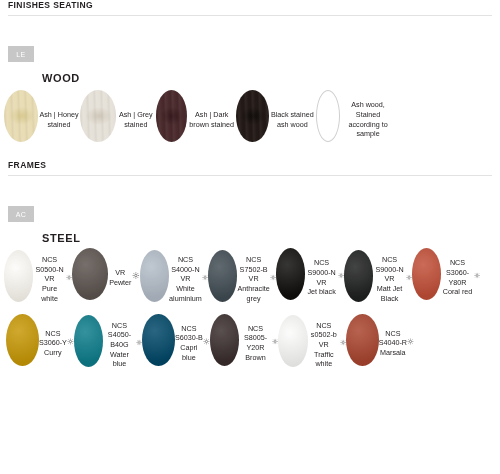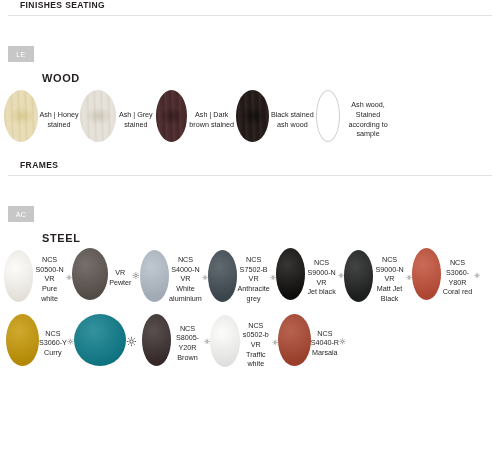--- a/index.html
+++ b/index.html
@@ -15,21 +15,21 @@
     overflow: hidden;
     position: relative;
   }
   .page { position: relative; width: 500px; height: 474px; }
 
   .section-title {
     font-size: 8.5px;
     font-weight: bold;
     letter-spacing: 0.4px;
     color: #231f20;
-    padding: 0 20px;
+    padding: 0 8px;
   }
   .divider {
     height: 1px;
     background: #e2e2e2;
     margin: 5px 8px 0 8px;
   }
   .subhead {
     display: flex;
     align-items: center;
     padding: 8px 8px 0 8px;
@@ -294,20 +294,42 @@
             <line x1="10.00" y1="15.40" x2="10.00" y2="18.40" stroke="#444" stroke-width="1.5" stroke-linecap="butt"></line>
             <line x1="6.18" y1="13.82" x2="4.06" y2="15.94" stroke="#444" stroke-width="1.5" stroke-linecap="butt"></line>
             <line x1="4.60" y1="10.00" x2="1.60" y2="10.00" stroke="#444" stroke-width="1.5" stroke-linecap="butt"></line>
             <line x1="6.18" y1="6.18" x2="4.06" y2="4.06" stroke="#444" stroke-width="1.5" stroke-linecap="butt"></line>
             <line x1="10.00" y1="4.60" x2="10.00" y2="1.60" stroke="#444" stroke-width="1.5" stroke-linecap="butt"></line>
             <line x1="13.82" y1="6.18" x2="15.94" y2="4.06" stroke="#444" stroke-width="1.5" stroke-linecap="butt"></line>
           </svg>
         </div>
         <div class="swatch-cell">
           <div class="disc" style="background: radial-gradient(circle at 38% 32%, rgba(255, 255, 255, 0.16), rgba(0, 0, 0, 0.1) 78%), rgb(13, 125, 139);"></div>
+          <div class="swatch-label">
+            <div>NCS S4050-B40G</div>
+            <div>Water blue</div>
+          </div>
+          <svg class="sun" viewBox="0 0 20 20">
+            <circle cx="10" cy="10" r="3.1" fill="none" stroke="#444" stroke-width="1.6"></circle>
+            <line x1="15.40" y1="10.00" x2="18.40" y2="10.00" stroke="#444" stroke-width="1.5" stroke-linecap="butt"></line>
+            <line x1="13.82" y1="13.82" x2="15.94" y2="15.94" stroke="#444" stroke-width="1.5" stroke-linecap="butt"></line>
+            <line x1="10.00" y1="15.40" x2="10.00" y2="18.40" stroke="#444" stroke-width="1.5" stroke-linecap="butt"></line>
+            <line x1="6.18" y1="13.82" x2="4.06" y2="15.94" stroke="#444" stroke-width="1.5" stroke-linecap="butt"></line>
+            <line x1="4.60" y1="10.00" x2="1.60" y2="10.00" stroke="#444" stroke-width="1.5" stroke-linecap="butt"></line>
+            <line x1="6.18" y1="6.18" x2="4.06" y2="4.06" stroke="#444" stroke-width="1.5" stroke-linecap="butt"></line>
+            <line x1="10.00" y1="4.60" x2="10.00" y2="1.60" stroke="#444" stroke-width="1.5" stroke-linecap="butt"></line>
+            <line x1="13.82" y1="6.18" x2="15.94" y2="4.06" stroke="#444" stroke-width="1.5" stroke-linecap="butt"></line>
+          </svg>
+        </div>
+        <div class="swatch-cell">
+          <div class="disc" style="background: radial-gradient(circle at 38% 32%, rgba(255, 255, 255, 0.16), rgba(0, 0, 0, 0.1) 78%), rgb(1, 72, 104);"></div>
+          <div class="swatch-label">
+            <div>NCS S6030-B</div>
+            <div>Capri blue</div>
+          </div>
           <svg class="sun" viewBox="0 0 20 20">
             <circle cx="10" cy="10" r="3.1" fill="none" stroke="#444" stroke-width="1.6"></circle>
             <line x1="15.40" y1="10.00" x2="18.40" y2="10.00" stroke="#444" stroke-width="1.5" stroke-linecap="butt"></line>
             <line x1="13.82" y1="13.82" x2="15.94" y2="15.94" stroke="#444" stroke-width="1.5" stroke-linecap="butt"></line>
             <line x1="10.00" y1="15.40" x2="10.00" y2="18.40" stroke="#444" stroke-width="1.5" stroke-linecap="butt"></line>
             <line x1="6.18" y1="13.82" x2="4.06" y2="15.94" stroke="#444" stroke-width="1.5" stroke-linecap="butt"></line>
             <line x1="4.60" y1="10.00" x2="1.60" y2="10.00" stroke="#444" stroke-width="1.5" stroke-linecap="butt"></line>
             <line x1="6.18" y1="6.18" x2="4.06" y2="4.06" stroke="#444" stroke-width="1.5" stroke-linecap="butt"></line>
             <line x1="10.00" y1="4.60" x2="10.00" y2="1.60" stroke="#444" stroke-width="1.5" stroke-linecap="butt"></line>
             <line x1="13.82" y1="6.18" x2="15.94" y2="4.06" stroke="#444" stroke-width="1.5" stroke-linecap="butt"></line>

